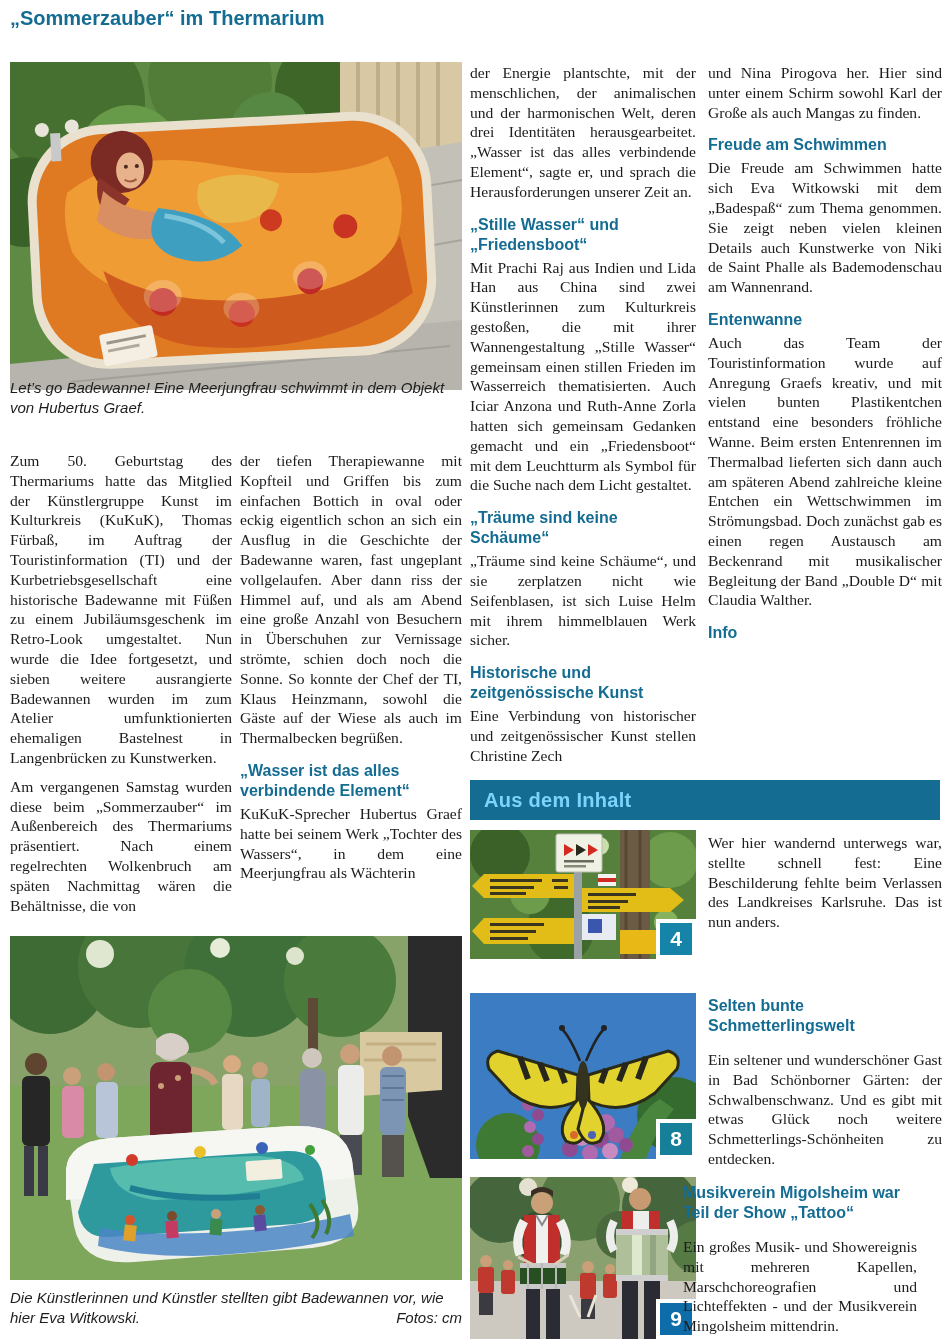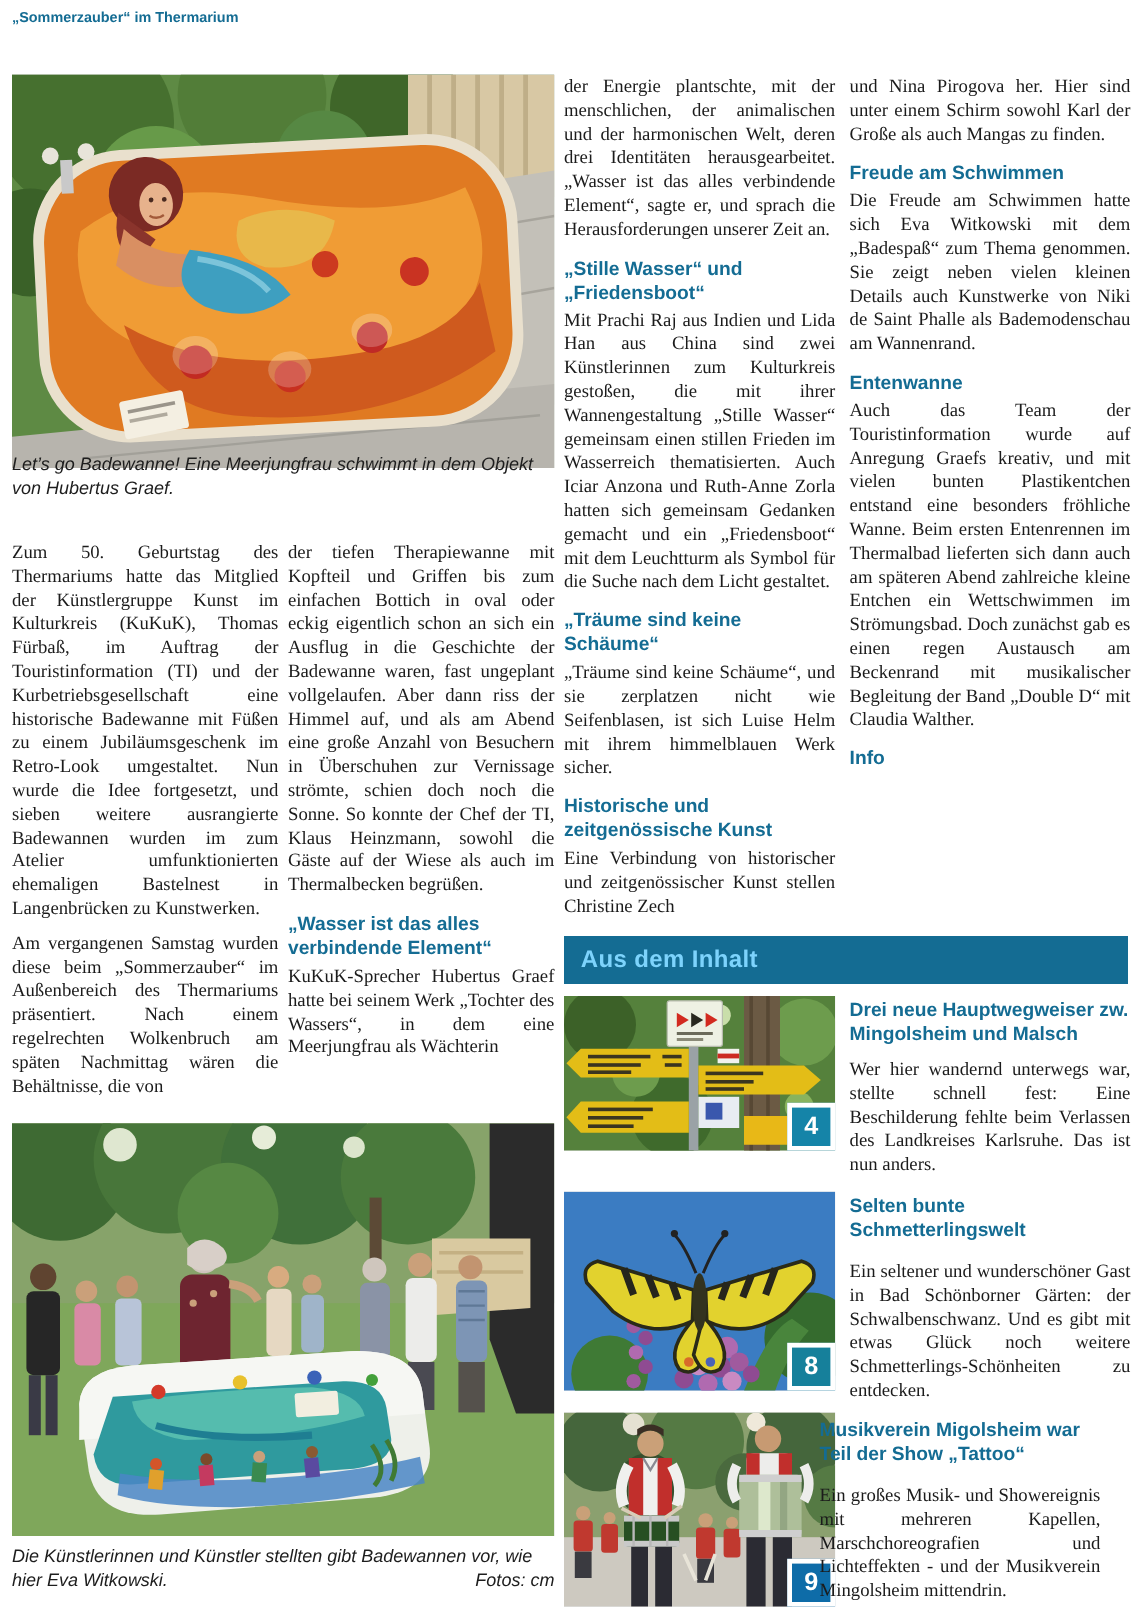--- a/index.html
+++ b/index.html
@@ -1,18 +1,18 @@
 <!DOCTYPE html>
 <html lang="de" style="--accent: #146c93;"><head>
 <meta charset="utf-8">
 <style>
   html,body{margin:0;padding:0;background:#ffffff;}
   body{width:950px;height:1339px;position:relative;font-family:"Liberation Serif",serif;color:#1b1b1b;overflow:hidden;}
   .abs{position:absolute;}
-  .kicker{font-family:"Liberation Sans",sans-serif;font-weight:bold;font-size:12px;color:var(--accent);}
+  .kicker{font-family:"Liberation Sans",sans-serif;font-weight:bold;font-size:20px;color:var(--accent);}
   .headline{font-family:Liberation Serif, serif;font-weight:bold;font-size:19px;line-height:30px;color:var(--accent);margin-top:44px;}
   .photo{overflow:hidden;background:#ddd;}
   .photo svg{display:block;width:100%;height:100%;}
   .caption{font-family:"Liberation Sans",sans-serif;font-style:italic;font-size:15px;line-height:20px;color:#1d1d1d;}
   .col{font-size:15.6px;line-height:19.8px;text-align:justify;}
   .col p{margin:0 0 9px 0;}
   .sub{font-family:"Liberation Sans",sans-serif;font-weight:bold;font-style:normal;font-size:16px;line-height:20px;color:var(--accent);margin:13px 0 3px 0;text-align:left;}
   .sub:first-child{margin-top:0;}
   .banner{background:var(--accent);color:#7dd3fc;font-family:"Liberation Sans",sans-serif;font-weight:bold;font-size:20px;line-height:40px;height:40px;padding-left:14px;box-sizing:border-box;letter-spacing:0.3px;}
   .item-h{font-family:"Liberation Sans",sans-serif;font-weight:bold;font-size:16px;line-height:20px;color:var(--accent);margin:0 0 9px 0;}
@@ -221,21 +221,20 @@
       <rect x="118" y="89" width="14" height="14" fill="#3a57ad"></rect>
     <polygon points="14,88 104,88 104,114 14,114 2,101" fill="#e3bd17"></polygon>
     <rect x="20" y="93" width="54" height="3" fill="#3a3520"></rect>
       <rect x="20" y="100" width="46" height="3" fill="#3a3520"></rect>
       <rect x="20" y="107" width="38" height="3" fill="#3a3520"></rect>
     <polygon points="150,100 196,100 206,112 196,124 150,124" fill="#e8b817"></polygon>
   </svg>
   <div class="badge" style="background-color: rgb(21, 132, 168);">4</div>
 </div>
 <div class="abs" style="left:708px;top:833px;width:234px;">
-  <div class="item-h">Drei neue Hauptwegweiser zw. Mingolsheim und Malsch</div>
   <p class="item-p">Wer hier wandernd unterwegs war, stellte schnell fest: Eine Beschilderung fehlte beim Verlassen des Landkreises Karlsruhe. Das ist nun anders.</p>
 </div>
 
 <div class="abs photo" style="left:470px;top:993px;width:226px;height:166px;">
   <svg viewBox="0 0 226 166" preserveAspectRatio="none">
     <rect width="226" height="166" fill="#3b7cc2"></rect>
     <circle cx="38" cy="152" r="32" fill="#3f7a35"></circle>
       <circle cx="205" cy="122" r="38" fill="#356b2e"></circle>
     <path d="M150 166 q20 -50 40 -60 l14 10 q-18 20 -28 50 z" fill="#49853c"></path>
     <g>

